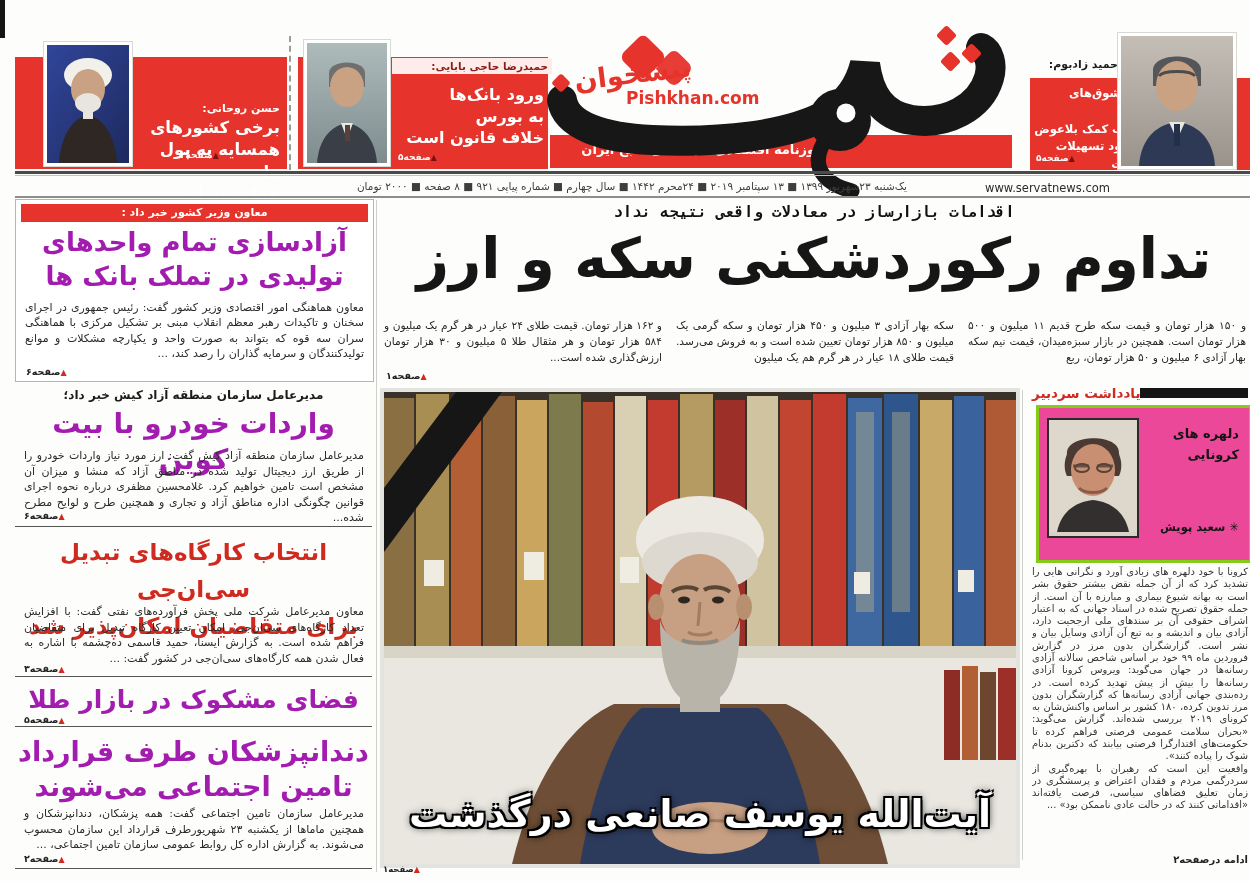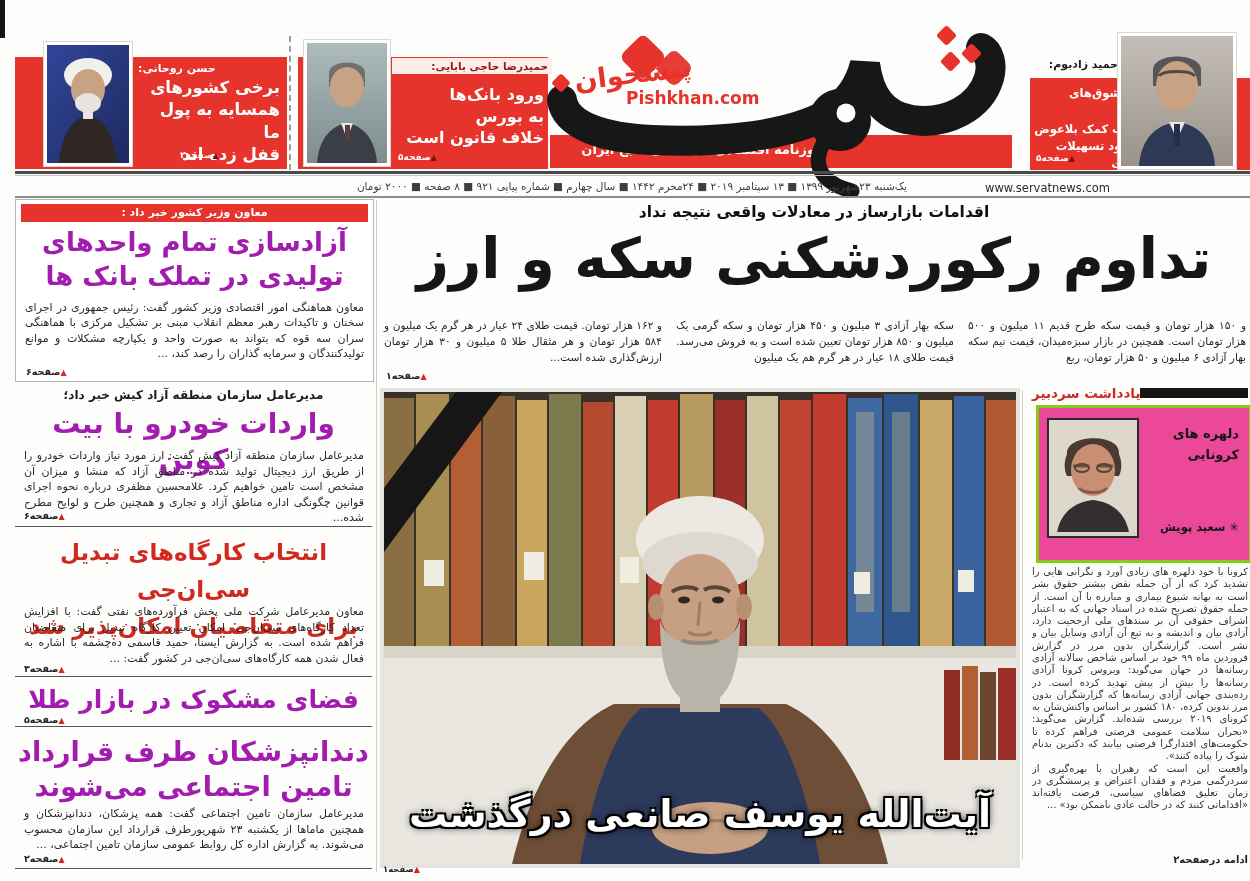--- a/index.html
+++ b/index.html
@@ -58,21 +58,21 @@
 </head>
 <body>
 
 <div id="page">
 
   <div class="abs foldmark" style="left:0;top:612;width:5px;height:38px;"></div>
   <div class="abs foldmark" style="left:0;top:658;width:5px;height:10px;"></div>
 
   <div class="abs red" style="left:15px;top:57px;width:272px;height:112px;"></div>
   <div class="abs" style="left:138px;top:62px;width:142px;">
-    <div class="kicker-sm w" style="text-align:left;">حسن روحانی:</div>
+    <div class="kicker-sm w" style="text-align:right;margin-top:40px;">حسن روحانی:</div>
     <div class="box-headline w" style="font-size:16.5px;margin-top:2px;">برخی کشورهای
 همسایه به پول ما
 قفل زده اند</div>
   </div>
   <div class="abs pageref-top" style="left:180px;top:150px;"><span class="tri">▲</span><span>صفحه۲</span></div>
   <div class="abs photo-frame" style="left:44px;top:42px;">
     <svg width="82" height="118" viewBox="0 0 82 118">
       <rect width="82" height="118" fill="#2b3c7e"></rect>
       <rect width="82" height="118" fill="url(#g0)"></rect>
       <defs>
@@ -197,21 +197,21 @@
   <div class="abs lr-headline" style="left:15px;top:684px;width:357px;font-size:25px;">فضای مشکوک در بازار طلا</div>
   <div class="abs pageref" style="left:24px;top:714px;"><span class="tri">▲</span><span>صفحه۵</span></div>
   <div class="abs art-rule" style="left:15px;top:726px;width:357px;"></div>
 
   <div class="abs lr-headline" style="left:15px;top:734px;width:357px;font-size:27px;">دندانپزشکان طرف قرارداد
 تامین اجتماعی می‌شوند</div>
   <div class="abs lr-body" style="left:24px;top:806px;width:340px;">مدیرعامل سازمان تامین اجتماعی گفت: همه پزشکان، دندانپزشکان و همچنین ماماها از یکشنبه ۲۳ شهریورطرف قرارداد این سازمان محسوب می‌شوند. به گزارش اداره کل روابط عمومی سازمان تامین اجتماعی، ...</div>
   <div class="abs pageref" style="left:24px;top:853px;"><span class="tri">▲</span><span>صفحه۲</span></div>
   <div class="abs art-rule" style="left:15px;top:868px;width:357px;"></div>
 
-  <div class="abs lead-kicker" style="left:380px;top:203px;width:868px;">اقدامات بازارساز در معادلات واقعی نتیجه نداد</div>
+  <div class="abs lead-kicker" style="left:380px;top:203px;width:868px;font-family:Liberation Mono, monospace;">اقدامات بازارساز در معادلات واقعی نتیجه نداد</div>
   <div class="abs lead-headline" style="left:380px;top:224px;width:868px;">تداوم رکوردشکنی سکه و ارز</div>
   <div class="abs lead-cols" style="left:384px;top:318px;width:862px;">
     <div class="lead-col">و ۱۵۰ هزار تومان و قیمت سکه طرح قدیم ۱۱ میلیون و ۵۰۰ هزار تومان است. همچنین در بازار سبزه‌میدان، قیمت نیم سکه بهار آزادی ۶ میلیون و ۵۰ هزار تومان، ربع</div>
     <div class="lead-col">سکه بهار آزادی ۳ میلیون و ۴۵۰ هزار تومان و سکه گرمی یک میلیون و ۸۵۰ هزار تومان تعیین شده است و به فروش می‌رسد. قیمت طلای ۱۸ عیار در هر گرم هم یک میلیون</div>
     <div class="lead-col">و ۱۶۲ هزار تومان. قیمت طلای ۲۴ عیار در هر گرم یک میلیون و ۵۸۴ هزار تومان و هر مثقال طلا ۵ میلیون و ۳۰ هزار تومان ارزش‌گذاری شده است...</div>
   </div>
   <div class="abs pageref" style="left:386px;top:370px;"><span class="tri">▲</span><span>صفحه۱</span></div>
 
   <div class="abs photo-big" style="left:380px;top:388px;width:632px;height:472px;">
     <svg width="632" height="472" viewBox="0 0 632 472">

